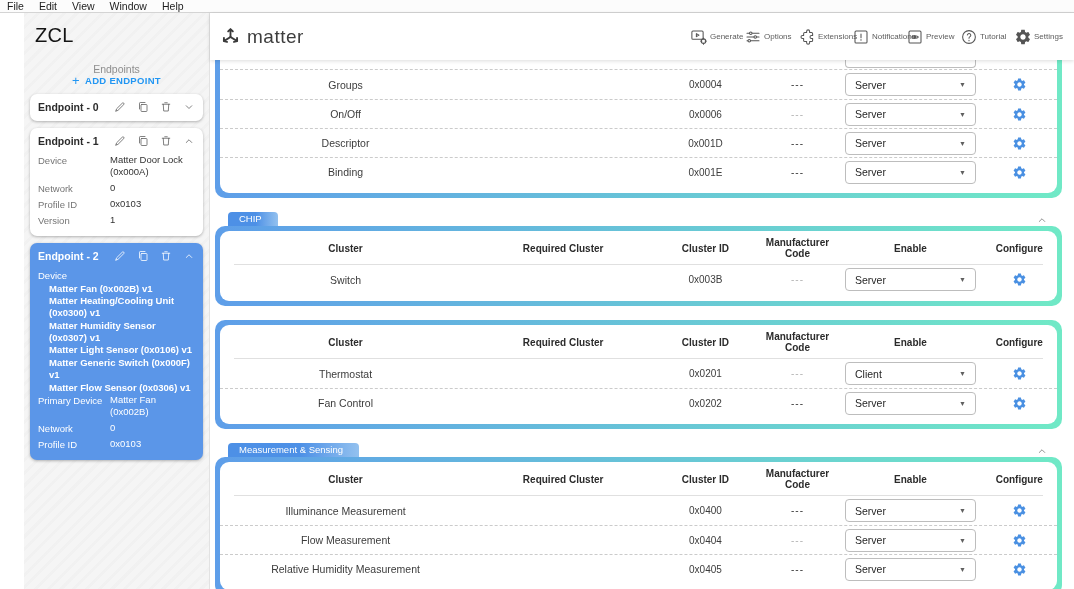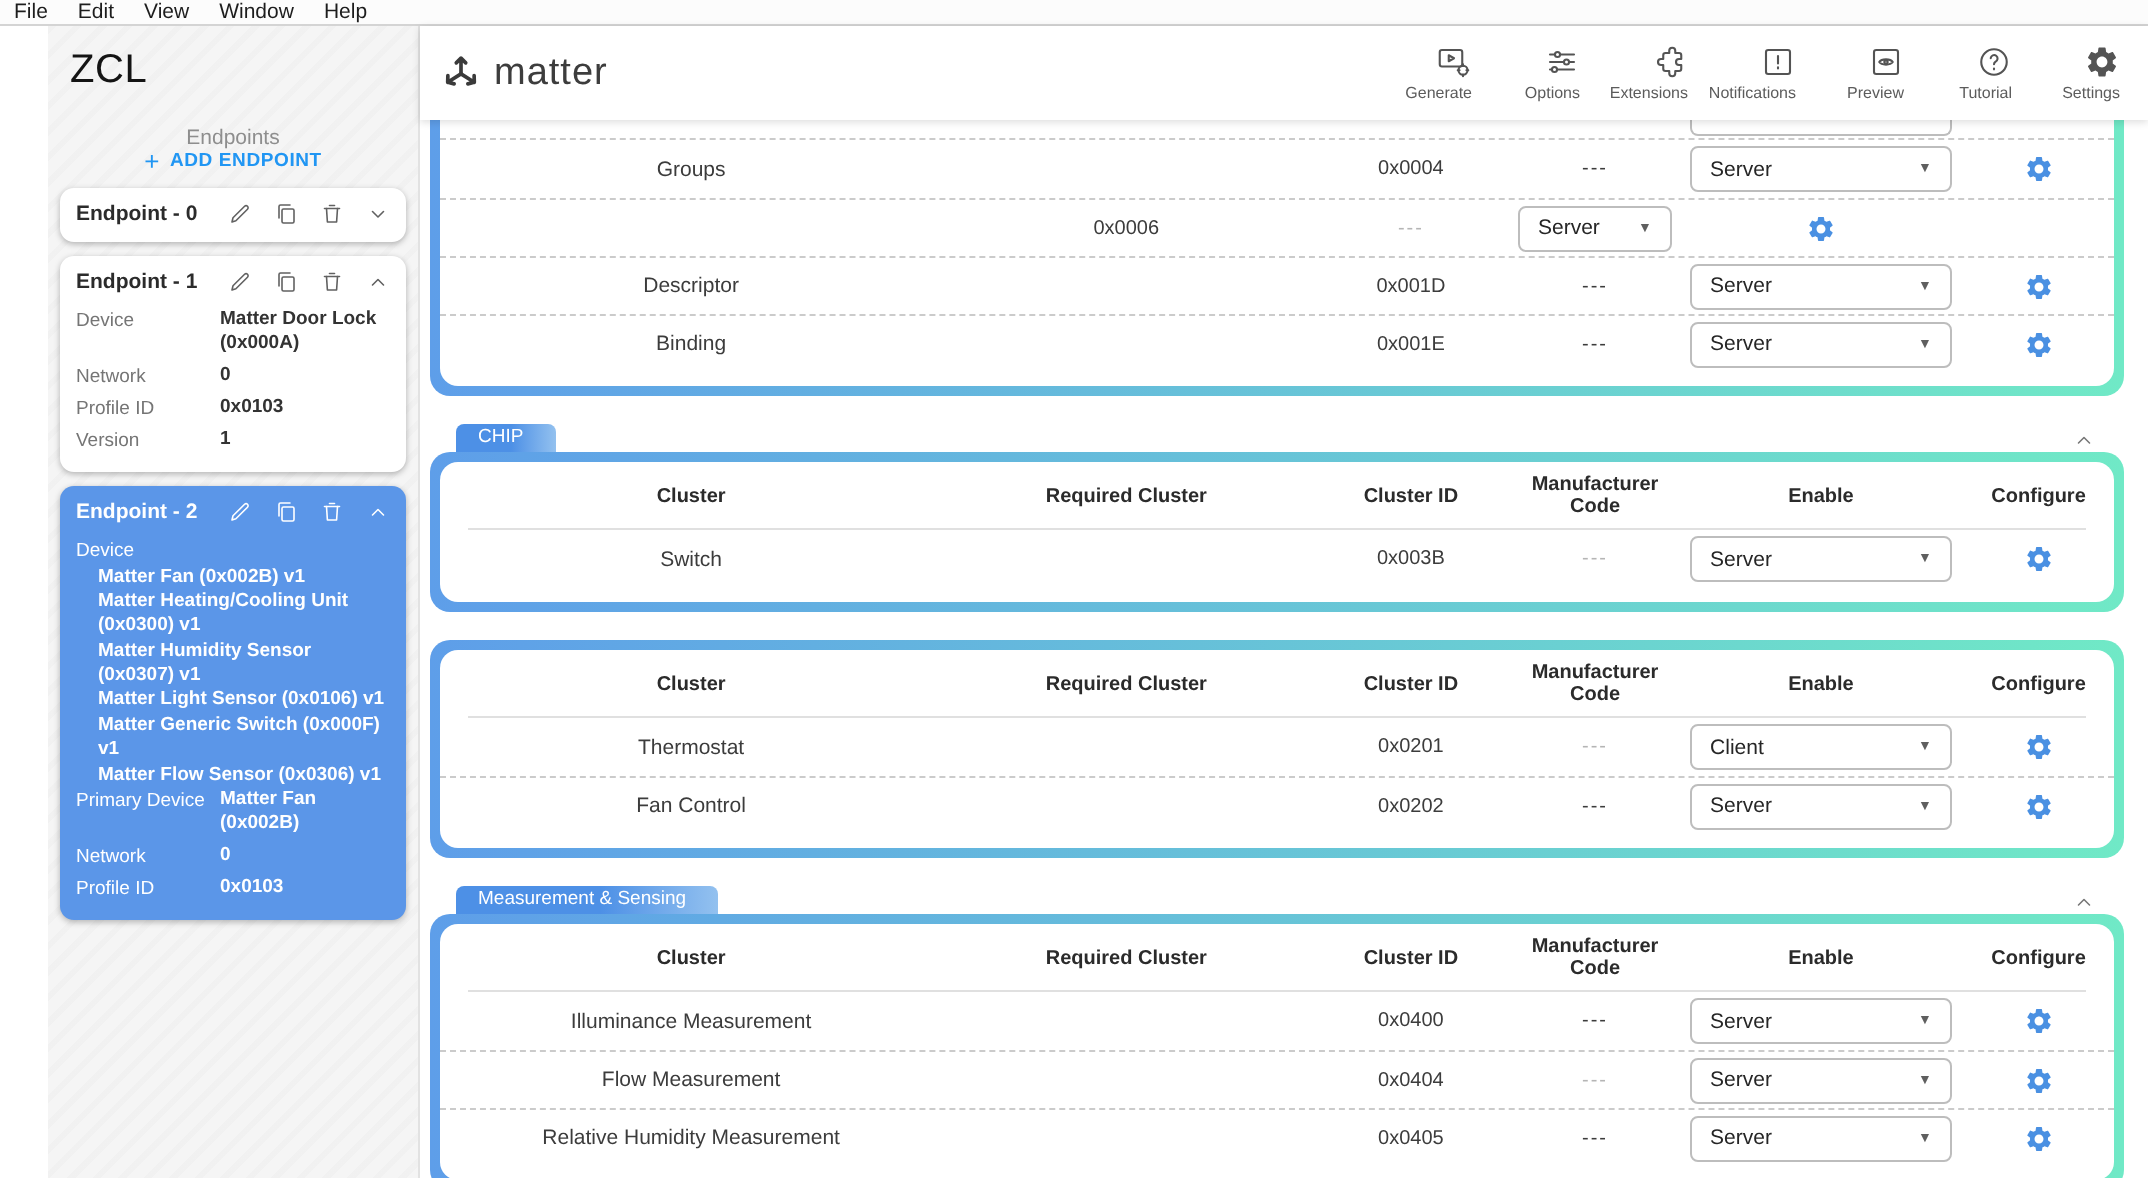--- a/index.html
+++ b/index.html
@@ -25,38 +25,38 @@
 
   .ep-card { background:#fff; border-radius:7px; margin:0 6px 7px; padding:5px 8px 6px;
              box-shadow:0 1px 3px rgba(0,0,0,.28); font-size:10px; }
   .ep-head { display:flex; align-items:center; height:16px; }
   .ep-title { flex:1; font-weight:700; font-size:10.5px; color:#2b2b2b; }
   .ep-icons { display:flex; align-items:center; gap:11px; color:#616161; }
   .ep-icons svg { display:block; cursor:pointer; }
   .ep-details { margin-top:5px; }
   .ep-drow { display:flex; margin-bottom:4px; }
   .ep-dlabel { width:72px; flex:none; color:#757575; font-size:9.5px; padding-top:1px; }
-  .ep-dvalue { flex:1; color:#333; font-weight:700; font-size:9.5px; line-height:1.25; }
+  .ep-dvalue { flex:1; color:#333; font-weight:400; font-size:9.5px; line-height:1.25; }
   .dev-list { margin-top:2px; }
   .dev-list div { padding-left:11px; font-weight:700; font-size:9.5px; line-height:1.3; }
 
   .ep-card.selected { background:#5b96e8; color:#fff; }
   .ep-card.selected .ep-title,
   .ep-card.selected .ep-dlabel,
   .ep-card.selected .ep-dvalue,
   .ep-card.selected .ep-icons { color:#fff; }
 
   
   .main { flex:1; display:flex; flex-direction:column; min-width:0; background:#fff; }
   .main-header { height:47px; flex:none; display:flex; align-items:center; padding:0 14px 0 10px;
                  background:#fff; box-shadow:0 1px 4px rgba(0,0,0,.14); position:relative; z-index:3; }
   .logo { display:flex; align-items:flex-start; gap:6px; }
   .logo-text { font-size:19px; color:#3d3d3d; letter-spacing:.5px; }
   .toolbar { margin-left:auto; display:flex; align-items:flex-start; gap:8px; }
-  .tool { width:46px; display:flex; flex-direction:column; align-items:flex-end; gap:2px;
+  .tool { width:46px; display:flex; flex-direction:row; align-items:center; gap:2px;
           color:#5c5c5c; cursor:pointer; }
   .tool-label { font-size:8px; color:#5c5c5c; }
 
   .content { flex:1; overflow:hidden; padding:0 12px 4px 5px; }
 
   
   .section { margin-top:14px; }
   .section.first { margin-top:0; }
   .sec-head { display:flex; align-items:flex-end; justify-content:space-between; padding-right:14px; height:14px; }
   .sec-tab { margin-left:13px; background:linear-gradient(90deg,#4d90e6 55%, #93c1ef); color:#fff;
@@ -349,20 +349,21 @@
                     <span class="dd-caret">▼</span>
                   </div>
                 </div>
                 <div class="gear-btn">
                   <svg width="15" height="15" viewBox="0 0 24 24">
                     <path d="M19.14,12.94c0.04-0.3,0.06-0.61,0.06-0.94c0-0.32-0.02-0.64-0.07-0.94l2.03-1.58c0.18-0.14,0.23-0.41,0.12-0.61l-1.92-3.32c-0.12-0.22-0.37-0.29-0.59-0.22l-2.39,0.96c-0.5-0.38-1.03-0.7-1.62-0.94L14.4,2.81c-0.04-0.24-0.24-0.41-0.48-0.41h-3.84c-0.24,0-0.43,0.17-0.47,0.41L9.25,5.35C8.66,5.59,8.12,5.92,7.63,6.29L5.24,5.33c-0.22-0.08-0.47,0-0.59,0.22L2.74,8.87C2.62,9.08,2.66,9.34,2.86,9.48l2.03,1.58C4.84,11.36,4.8,11.69,4.8,12s0.02,0.64,0.07,0.94l-2.03,1.58c-0.18,0.14-0.23,0.41-0.12,0.61l1.92,3.32c0.12,0.22,0.37,0.29,0.59,0.22l2.39-0.96c0.5,0.38,1.03,0.7,1.62,0.94l0.36,2.54c0.05,0.24,0.24,0.41,0.48,0.41h3.84c0.24,0,0.44-0.17,0.47-0.41l0.36-2.54c0.59-0.24,1.13-0.56,1.62-0.94l2.39,0.96c0.22,0.08,0.47,0,0.59-0.22l1.92-3.32c0.12-0.22,0.07-0.47-0.12-0.61L19.14,12.94z M12,15.6c-1.98,0-3.6-1.62-3.6-3.6s1.62-3.6,3.6-3.6s3.6,1.62,3.6,3.6S13.98,15.6,12,15.6z" fill="#4a90e2"></path>
                   </svg>
                 </div>
               </div>
               <div class="trow tbody-row">
+                <div>On/Off</div>
                 <div></div>
                 <div class="cell-id">0x0006</div>
                 <div class="cell-mfg muted">---</div>
                 <div>
                   <div class="dd">
                     <span class="dd-val">Server</span>
                     <span class="dd-caret">▼</span>
                   </div>
                 </div>
                 <div class="gear-btn">

